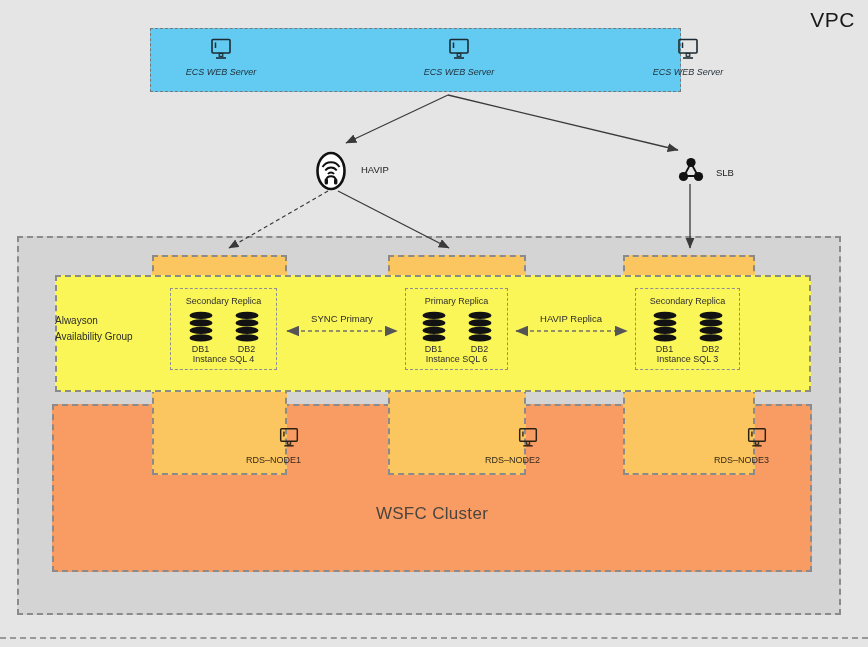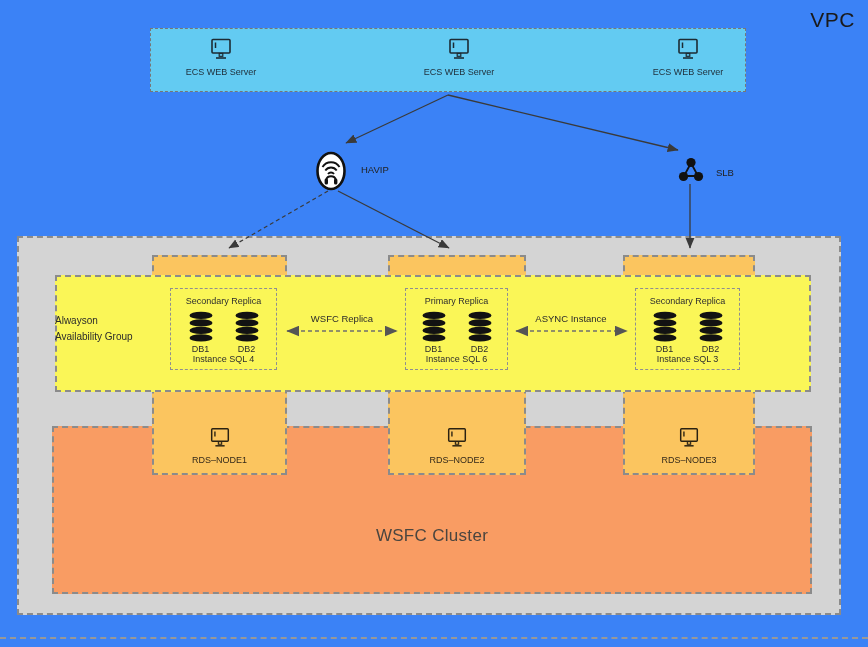--- a/index.html
+++ b/index.html
@@ -2,44 +2,44 @@
 <html style="--blue: #63CBF2; --gray: #D4D4D4; --yellow: #FAF657; --amber: #FBC55F; --orange: #F99C63; --border: #8b8b8b;"><head>
 <meta charset="utf-8">
 <style>
   :root{
     --blue:#63CBF2; --gray:#D4D4D4; --yellow:#FAF657; --amber:#FBC55F;
     --orange:#F99C63; --border:#8b8b8b; --line:#3c3c3c; --linkgray:#6f6f6f;
     --text:#2e2e2e;
   }
   html,body{margin:0;padding:0;background:#fff;}
   .canvas{
-    position:relative;width:868px;height:647px;background:#3b82f6;overflow:hidden;
+    position:relative;width:868px;height:647px;background:#e5e5e5;overflow:hidden;
     font-family:"Liberation Sans",sans-serif;color:var(--text);
   }
   .vpc-label{position:absolute;top:8px;right:13px;font-size:21px;color:#1a1a1a;letter-spacing:.5px;}
   
-  .ecs-box{position:absolute;left:150px;top:28px;width:596px;height:64px;
-    background:var(--blue);border:1px dashed #777;box-sizing:border-box;z-index:2;}
+  .ecs-box{position:absolute;left:150px;top:28px;width:531px;height:64px;
+    background:var(--blue);border:1px dashed #777;box-sizing:border-box;z-index:2;font-style:italic;}
   .server{position:absolute;top:9px;width:120px;text-align:center;}
   .slabel{font-size:9px;margin-top:3px;color:#1f2d38;white-space:nowrap;}
   .mon{display:inline-block;color:#1c2b33;}
   
   .havip-svg{position:absolute;left:315px;top:151px;z-index:8;}
   .slb-svg{position:absolute;left:677px;top:157px;z-index:8;}
   .nlabel{position:absolute;font-size:9.5px;color:#222;white-space:nowrap;z-index:8;padding-left:8px;}
   
   .gray-box{position:absolute;left:17px;top:236px;width:824px;height:379px;
     background:var(--gray);border:2px dashed var(--border);box-sizing:border-box;z-index:1;}
-  .wsfc-box{position:absolute;left:52px;top:426px;width:760px;height:168px;
+  .wsfc-box{position:absolute;left:52px;top:404px;width:760px;height:168px;
     background:var(--orange);border:2px dashed var(--border);box-sizing:border-box;z-index:2;}
   .wsfc-label{position:absolute;top:98px;left:0;width:100%;text-align:center;
     font-size:17px;color:#4a453f;letter-spacing:.3px;}
   .col{position:absolute;top:255px;height:220px;background:var(--amber);
     border:2px dashed var(--border);box-sizing:border-box;z-index:3;}
-  .rds{position:absolute;bottom:8px;left:0;width:100%;text-align:center;color:#262015;}
+  .rds{position:absolute;bottom:8px;left:16px;width:100%;text-align:right;color:#262015;}
   .rds .slabel{color:#33291a;}
   .yellow-box{position:absolute;left:55px;top:275px;width:756px;height:117px;
     background:var(--yellow);border:2px dashed var(--border);box-sizing:border-box;z-index:4;}
   .ag-label{position:absolute;left:55px;top:313px;width:125px;
     font-size:10px;line-height:16px;color:#2b2b2b;z-index:5;}
   
   .sql-box{position:absolute;top:288px;height:82px;border:1px dashed #8f8f8f;
     box-sizing:border-box;z-index:5;display:flex;flex-direction:column;align-items:center;}
   .role{font-size:9px;margin-top:7px;white-space:nowrap;}
   .dbs{display:flex;gap:20px;margin-top:5px;}
@@ -204,22 +204,22 @@
           <ellipse cx="13" cy="11.9" rx="11.5" ry="3.7" fill="#121212"></ellipse>
           <ellipse cx="13" cy="19.4" rx="11.5" ry="3.7" fill="#121212"></ellipse>
           <ellipse cx="13" cy="26.9" rx="11.5" ry="3.7" fill="#121212"></ellipse>
         </svg>
         <div class="db-label">DB2</div>
       </div>
     </div>
     <div class="iname">Instance SQL 3</div>
   </div>
 
-  <div class="link-label" style="left:287px">WSFC Replica</div>
-  <div class="link-label" style="left:516px">ASYNC Instance</div>
+  <div class="link-label" style="left:287px">SYNC Primary</div>
+  <div class="link-label" style="left:516px">HAVIP Replica</div>
 
   <svg class="overlay" width="868" height="647" viewBox="0 0 868 647">
     <defs>
       <marker id="ah" markerWidth="10" markerHeight="8" refX="8" refY="3.5" orient="auto">
         <path d="M0,0 L8.5,3.5 L0,7 Z" fill="#3a3a3a"></path>
       </marker>
       <marker id="ahr" markerWidth="10" markerHeight="8" refX="8" refY="3.5" orient="auto">
         <path d="M0,0 L8.5,3.5 L0,7 Z" fill="#555"></path>
       </marker>
       <marker id="ahl" markerWidth="10" markerHeight="8" refX="0.5" refY="3.5" orient="auto">

